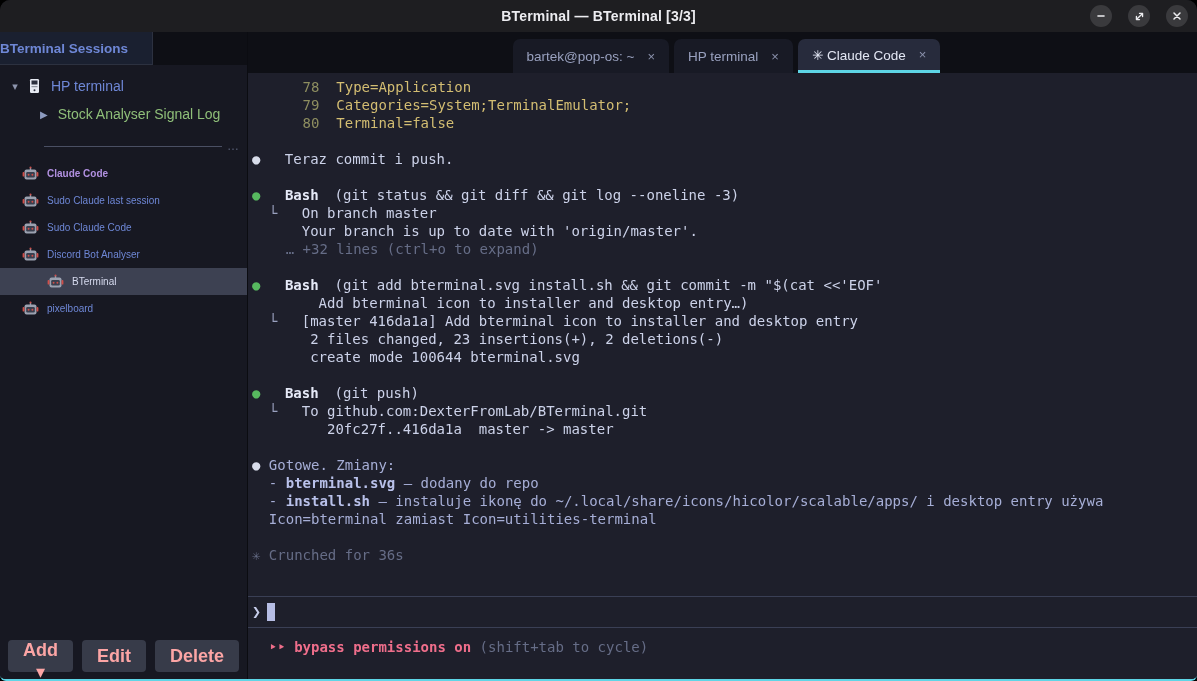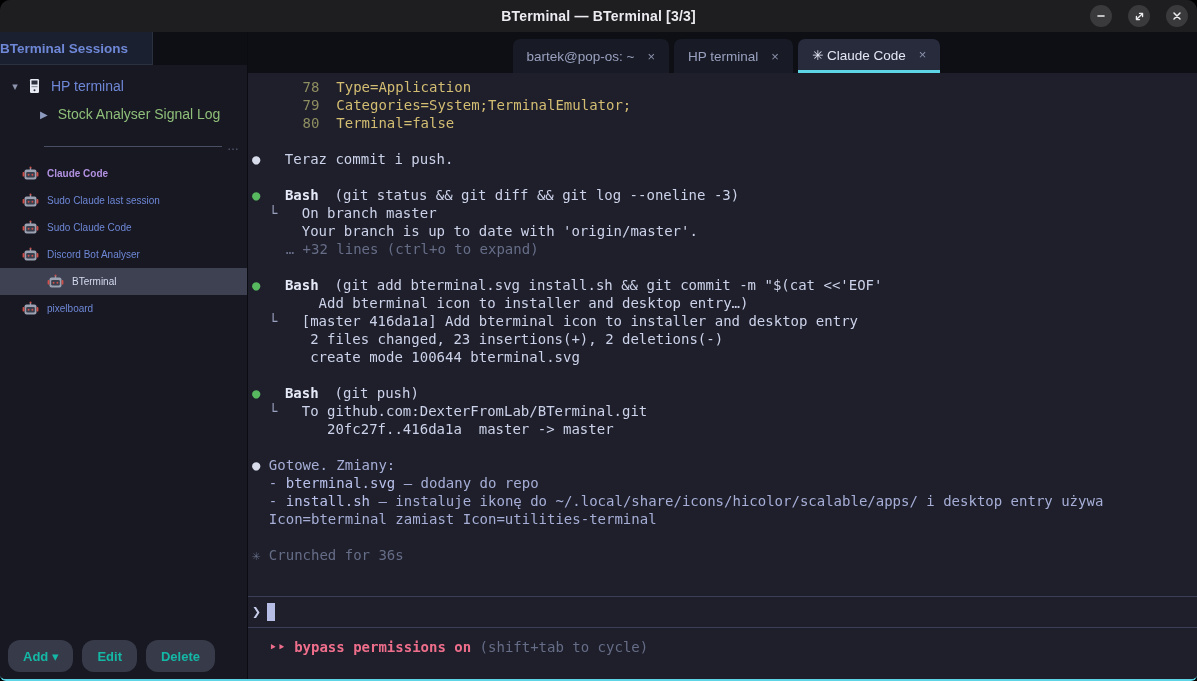--- a/index.html
+++ b/index.html
@@ -51,22 +51,22 @@
   .divline { flex:1; border-top:1px solid #4a4f63; }
   .dots { color:#5a6078; font-size:12px; margin-left:5px; line-height:0; }
   .sess-row { height:27px; display:flex; align-items:center; padding-left:22px; gap:8px; cursor:pointer; }
   .sess-row .lbl { color:var(--sidebar-blue,#6e87d6); font-size:10px; }
   .sess-row.purple .lbl { color:var(--session-purple,#b190e0); font-weight:bold; }
   .sess-row.selected { background:var(--selected-row,#3d4152);padding-left:47px; }
   .sess-row.selected .lbl { color:#d6daee; }
   .robot { display:flex; width:17px; }
   .sb-buttons { flex:0 0 auto; display:flex; gap:9px; padding:8px 8px 7px 8px; }
   .sbtn {
-    height:32px; border:none; border-radius:12px; background:#373b49;
-    color:#14b8a6; font-size:13px; font-weight:bold; padding:0 15px;
+    height:32px; border:none; border-radius:4px; background:#373b49;
+    color:#fca5a5; font-size:18px; font-weight:bold; padding:0 15px;
     font-family:inherit; cursor:pointer;
   }
   
   .main { flex:1; display:flex; flex-direction:column; min-width:0; }
   .tabbar {
     height:41px; flex:0 0 41px; background:var(--tabbar-bg,#0e0f15);
     display:flex; align-items:flex-end; padding-left:8px; gap:5px;justify-content:center;
   }
   .tab {
     height:34px; display:flex; align-items:center; padding:0 14px;
@@ -86,21 +86,21 @@
   .tline { white-space:pre; line-height:18px; min-height:18px; }
   .tline .w  { color:var(--text,#ccd2e9);margin-left:16px; }
   .tline .b  { color:#e6eaf8; font-weight:bold; }
   .tline .y  { color:var(--yellow,#d3bd72); }
   .tline .n  { color:var(--line-number,#8e8e60); }
   .tline .g  { color:var(--dim,#666d87); }
   .tline .gb { color:var(--green,#57b85f); }
   .tline .wb { color:#d8dcea; }
   .tline .p  { color:#9aa1bf; }
   .tline .l  { color:var(--lavender,#a6aed6); }
-  .tline .lb { color:#b9c1ea; font-weight:normal; }
+  .tline .lb { color:#b9c1ea; font-weight:bold; }
   .tinput {
     flex:0 0 32px; border-top:1px solid #3a3f55; border-bottom:1px solid #3a3f55;
     display:flex; align-items:center; padding-left:4px; cursor:text;
   }
   .psym { color:#c6cce9; font-size:15px; }
   .cursor { display:inline-block; width:8px; height:18px; background:var(--cursor,#b6bde4); margin-left:6px; }
   .tstatus { flex:0 0 auto; padding:11px 0 24px 4px; white-space:pre; font-size:14px; }
   .red { color:var(--red,#ef6e8b); }
   .redb { color:var(--red,#ef6e8b); font-weight:bold; }
   .gry { color:var(--dim,#666d87); }

